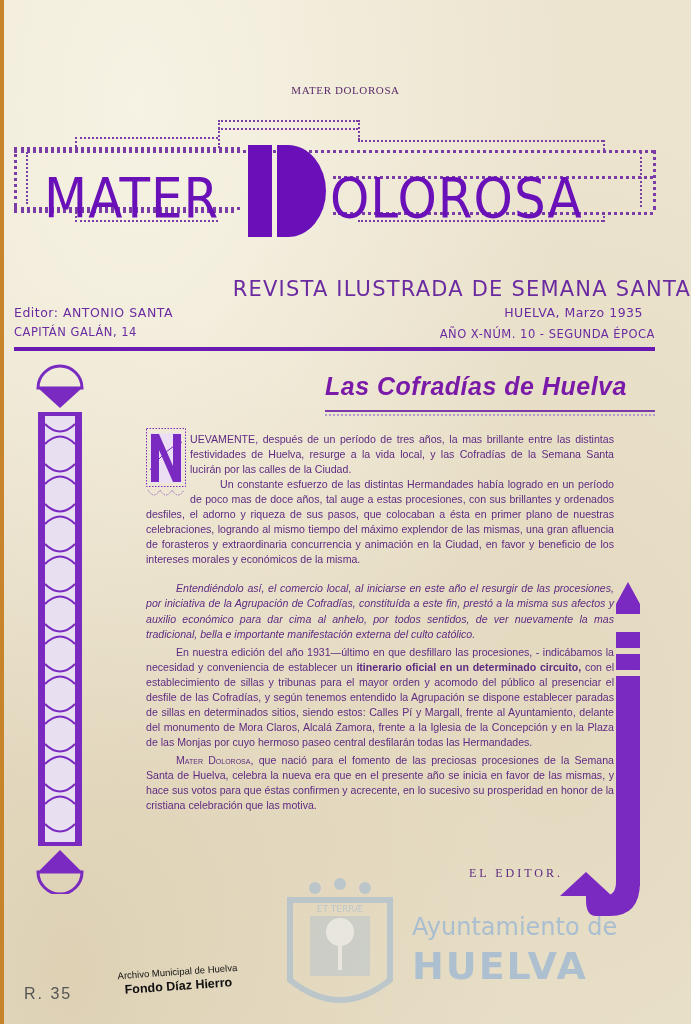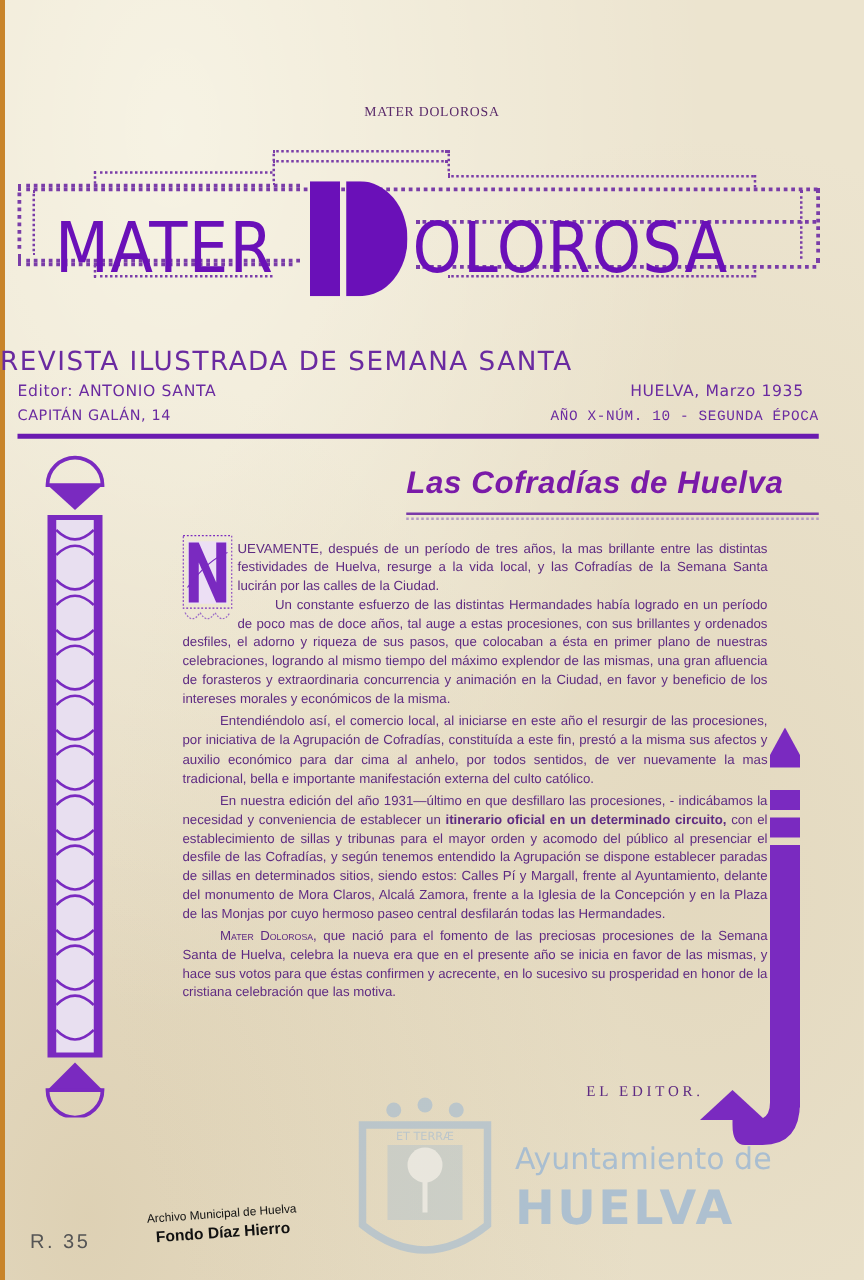--- a/index.html
+++ b/index.html
@@ -23,21 +23,21 @@
   .mast-title {
     position:absolute; top:145px; left:0; width:622px; height:100px;
   }
   .mast-word {
     position:absolute; font-family:"DejaVu Sans", sans-serif; font-weight:normal;
     color:#6a10b8; font-size:50px; letter-spacing:1px; top:22px; line-height:56px;
     transform:scaleY(1.12); transform-origin:top left;
   }
   .big-d { position:absolute; left:248px; top:0px; width:78px; height:92px; }
   .subtitle {
-    position:absolute; top:277px; left:0; width:691px; text-align:left;
+    position:absolute; top:277px; left:0; width:691px; text-align:right;
     font-family:"DejaVu Sans", sans-serif; font-size:21px; letter-spacing:1.2px; color:#6a2aa0;
   }
   .meta { position:absolute; font-family:"DejaVu Sans", sans-serif; font-size:12.5px; color:#6a2aa0; letter-spacing:0.5px; }
   .rule { position:absolute; left:14px; top:347px; width:641px; height:4px; background:#6a1ab0; }
   .art-title {
     position:absolute; top:372px; left:325px;
     font-family:Liberation Sans, sans-serif; font-weight:bold; font-style:italic;
     font-size:25px; color:#7a1aa8; letter-spacing:0.5px;
   }
   .title-rule { position:absolute; left:325px; top:410px; width:330px; height:2px; background:#7a3aa8; }
@@ -106,21 +106,21 @@
     <rect x="0" y="0" width="24" height="92" fill="#6a10b8"></rect>
     <path d="M29 0 L40 0 A38 46 0 0 1 40 92 L29 92 Z" fill="#6a10b8"></path>
   </svg>
   <span class="mast-word" style="left:330px;">OLOROSA</span>
 </div>
 
 <div class="subtitle">REVISTA ILUSTRADA DE SEMANA SANTA</div>
 <div class="meta" style="left:14px;top:305px;">Editor: ANTONIO SANTA</div>
 <div class="meta" style="left:14px;top:325px;font-size:11.5px;">CAPITÁN GALÁN, 14</div>
 <div class="meta" style="right:48px;top:305px;">HUELVA, Marzo 1935</div>
-<div class="meta" style="right:36px;top:327px;font-size:11.5px;font-family:Liberation Mono, monospace;">AÑO X-NÚM. 10 - SEGUNDA ÉPOCA</div>
+<div class="meta" style="right:36px;top:327px;font-size:11.5px;">AÑO X-NÚM. 10 - SEGUNDA ÉPOCA</div>
 <div class="rule"></div>
 
 <div class="art-title">Las Cofradías de Huelva</div>
 <div class="title-rule"></div>
 <div class="title-rule2"></div>
 
 <svg class="left-orn" viewBox="0 0 60 530">
   <path d="M8 24 A22 22 0 0 1 52 24 Z" fill="none" stroke="#7a2ac0" stroke-width="3"></path>
   <path d="M8 24 L52 24 L30 44 Z" fill="#7a2ac0"></path>
   <rect x="8" y="48" width="44" height="434" fill="#7a2ac0"></rect>
@@ -147,21 +147,21 @@
     <svg class="dropcap" viewBox="0 0 40 72">
       <rect x="0.5" y="0.5" width="39" height="58" fill="none" stroke="#7a2ac0" stroke-dasharray="1.5 1.5"></rect>
       <rect x="4" y="5" width="32" height="50" fill="#ecdff4"></rect>
       <path d="M5 6 L13 6 L27 38 L27 6 L35 6 L35 54 L27 54 L13 22 L13 54 L5 54 Z" fill="#7a2ac0"></path>
       <path d="M4 42 Q20 20 36 14" stroke="#7a2ac0" fill="none" stroke-width="1"></path>
       <path d="M2 62 Q8 72 14 62 Q20 72 26 62 Q32 72 38 62" stroke="#9a6ac8" fill="none" stroke-width="1" stroke-dasharray="1.5 1.2"></path>
     </svg>
     <span>UEVAMENTE, después de un período de tres años, la mas brillante entre las distintas festividades de Huelva, resurge a la vida local, y las Cofradías de la Semana Santa lucirán por las calles de la Ciudad.</span>
   </p>
   <p>Un constante esfuerzo de las distintas Hermandades había logrado en un período de poco mas de doce años, tal auge a estas procesiones, con sus brillantes y ordenados desfiles, el adorno y riqueza de sus pasos, que colocaban a ésta en primer plano de nuestras celebraciones, logrando al mismo tiempo del máximo explendor de las mismas, una gran afluencia de forasteros y extraordinaria concurrencia y animación en la Ciudad, en favor y beneficio de los intereses morales y económicos de la misma.</p>
-  <p style="margin-top:3px;">Entendiéndolo así, el comercio local, al iniciarse en este año el resurgir de las procesiones, por iniciativa de la Agrupación de Cofradías, constituída a este fin, prestó a la misma sus afectos y auxilio económico para dar cima al anhelo, por todos sentidos, de ver nuevamente la mas tradicional, bella e importante manifestación externa del culto católico.</p>
+  <p style="margin-top:14px;font-style:italic;">Entendiéndolo así, el comercio local, al iniciarse en este año el resurgir de las procesiones, por iniciativa de la Agrupación de Cofradías, constituída a este fin, prestó a la misma sus afectos y auxilio económico para dar cima al anhelo, por todos sentidos, de ver nuevamente la mas tradicional, bella e importante manifestación externa del culto católico.</p>
   <p style="margin-top:3px;"><span>En nuestra edición del año 1931—último en que desfillaro las procesiones, - indicábamos la necesidad y conveniencia de establecer un </span><b>itinerario oficial en un determinado circuito,</b><span> con el establecimiento de sillas y tribunas para el mayor orden y acomodo del público al presenciar el desfile de las Cofradías, y según tenemos entendido la Agrupación se dispone establecer paradas de sillas en determinados sitios, siendo estos: Calles Pí y Margall, frente al Ayuntamiento, delante del monumento de Mora Claros, Alcalá Zamora, frente a la Iglesia de la Concepción y en la Plaza de las Monjas por cuyo hermoso paseo central desfilarán todas las Hermandades.</span></p>
   <p style="margin-top:3px;"><span style="font-variant:small-caps;">Mater Dolorosa</span><span>, que nació para el fomento de las preciosas procesiones de la Semana Santa de Huelva, celebra la nueva era que en el presente año se inicia en favor de las mismas, y hace sus votos para que éstas confirmen y acrecente, en lo sucesivo su prosperidad en honor de la cristiana celebración que las motiva.</span></p>
 </div>
 
 <div class="signature">EL EDITOR.</div>
 
 <svg class="watermark" viewBox="0 0 340 160">
   <g fill="none" stroke="#9bb7d4" stroke-width="6">
     <path d="M20 40 L120 40 L120 120 Q70 160 20 120 Z"></path>
   </g>

